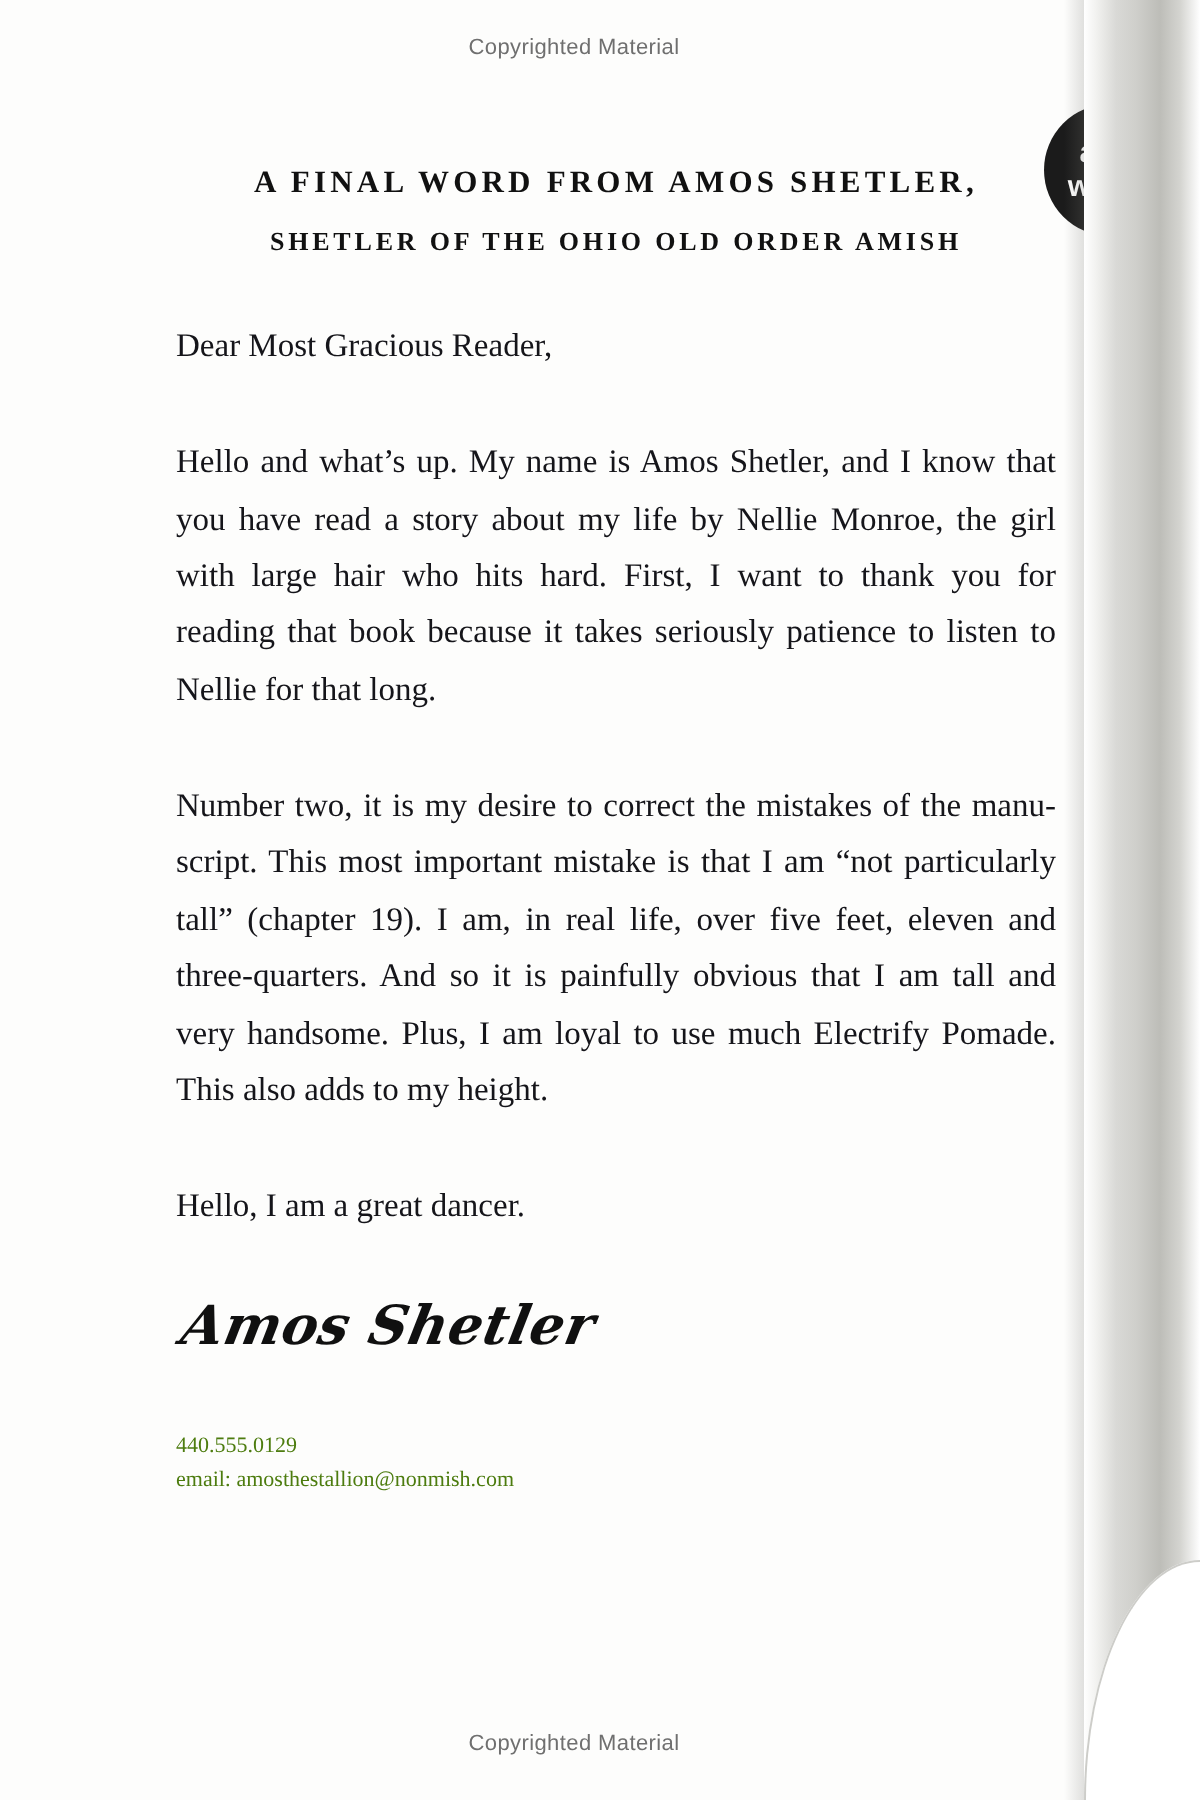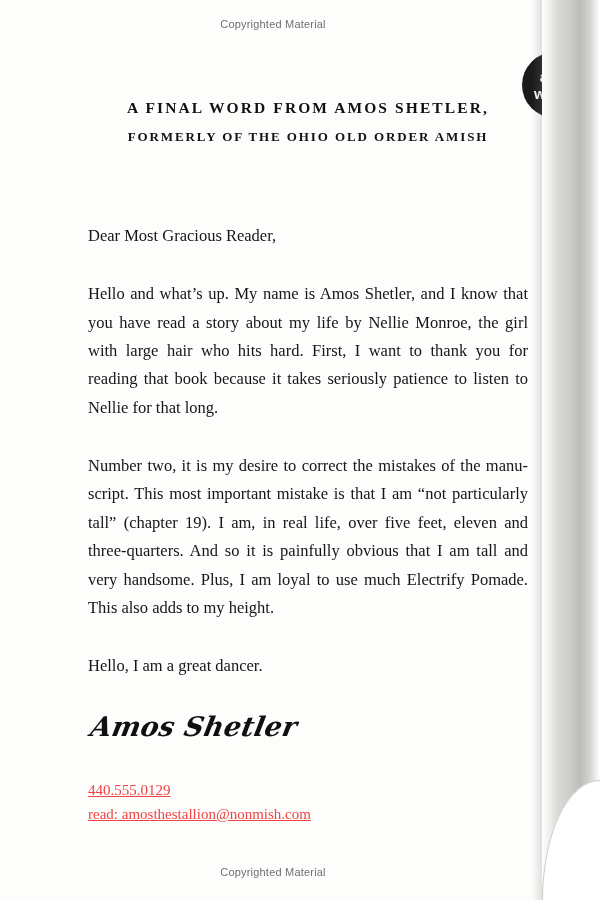--- a/index.html
+++ b/index.html
@@ -66,21 +66,21 @@
     height: 120px;
     border-top-left-radius: 58px 120px;
     border-top: 1px solid #cdcdc9;
     border-left: 1px solid #cdcdc9;
     box-sizing: border-box;
   }
 
   
   .copyright {
     position: absolute;
-    left: 3px;
+    left: 17px;
     width: 540px;
     text-align: center;
     font-family: "Liberation Sans", sans-serif;
     font-size: 11px;
     color: #6f6f6f;
     letter-spacing: 0.2px;
   }
   .copyright.top { top: 18px; }
   .copyright.bottom { top: 866px; }
 
@@ -110,21 +110,21 @@
     font-size: 15px;
     font-weight: bold;
     letter-spacing: -0.4px;
     margin-top: 2px;
   }
 
   
   .content {
     position: absolute;
     left: 88px;
-    top: 96px;
+    top: 80px;
     width: 440px;
   }
 
   h1.title {
     margin: 0;
     font-family: "Liberation Serif", serif;
     font-size: 15.5px;
     font-weight: bold;
     letter-spacing: 2.1px;
     color: #111111;
@@ -136,21 +136,21 @@
     font-family: "Liberation Serif", serif;
     font-size: 13px;
     font-weight: bold;
     letter-spacing: 1.9px;
     color: #111111;
     text-align: center;
     line-height: 1.5;
   }
 
   .letter {
-    margin-top: 75px;
+    margin-top: 28px;
   }
   .letter p {
     margin: 0 0 30px 0;
     font-size: 16.5px;
     line-height: 1.72;
     color: #15151a;
     text-align: justify;
     text-justify: inter-word;
     hyphens: manual;
   }
@@ -168,54 +168,53 @@
     color: #101010;
     letter-spacing: 0.3px;
     transform: skewX(-11deg);
     transform-origin: left bottom;
   }
 
   .contact {
     margin-top: 36px;
   }
   .contact div {
-    font-size: 15px;
+    font-size: 11px;
     line-height: 1.6;
-    color: #ef4444;
-    text-decoration: underline;
+    color: #4d7c0f;
   }
 </style>
 </head>
 <body>
 
 <div class="page">
 
   <div class="copyright top">Copyrighted Material</div>
 
   <div class="badge">
     <div class="b1">after</div>
     <div class="b2">words</div>
   </div>
 
   <div class="content">
     <h1 class="title">A FINAL WORD FROM AMOS SHETLER,</h1>
-    <h2 class="subtitle">FORMERLY OF THE OHIO OLD ORDER AMISH</h2>
+    <h2 class="subtitle">SHETLER OF THE OHIO OLD ORDER AMISH</h2>
 
     <div class="letter">
       <p class="salutation">Dear Most Gracious Reader,</p>
       <p>Hello and what’s up. My name is Amos Shetler, and I know that you have read a story about my life by Nellie Monroe, the girl with large hair who hits hard. First, I want to thank you for reading that book because it takes seriously patience to listen to Nellie for that long.</p>
       <p>Number two, it is my desire to correct the mistakes of the manu-script. This most important mistake is that I am “not particularly tall” (chapter 19). I am, in real life, over five feet, eleven and three-quarters. And so it is painfully obvious that I am tall and very handsome. Plus, I am loyal to use much Electrify Pomade. This also adds to my height.</p>
       <p class="shortline">Hello, I am a great dancer.</p>
     </div>
 
     <div class="signature">Amos Shetler</div>
 
     <div class="contact">
       <div>440.555.0129</div>
-      <div>read: amosthestallion@nonmish.com</div>
+      <div>email: amosthestallion@nonmish.com</div>
     </div>
   </div>
 
   <div class="copyright bottom">Copyrighted Material</div>
 
   <div class="book-edge-shadow"></div>
   <div class="book-edge"></div>
   <div class="book-edge-curve"></div>
   <div class="book-edge-curve-line"></div>
 </div>

